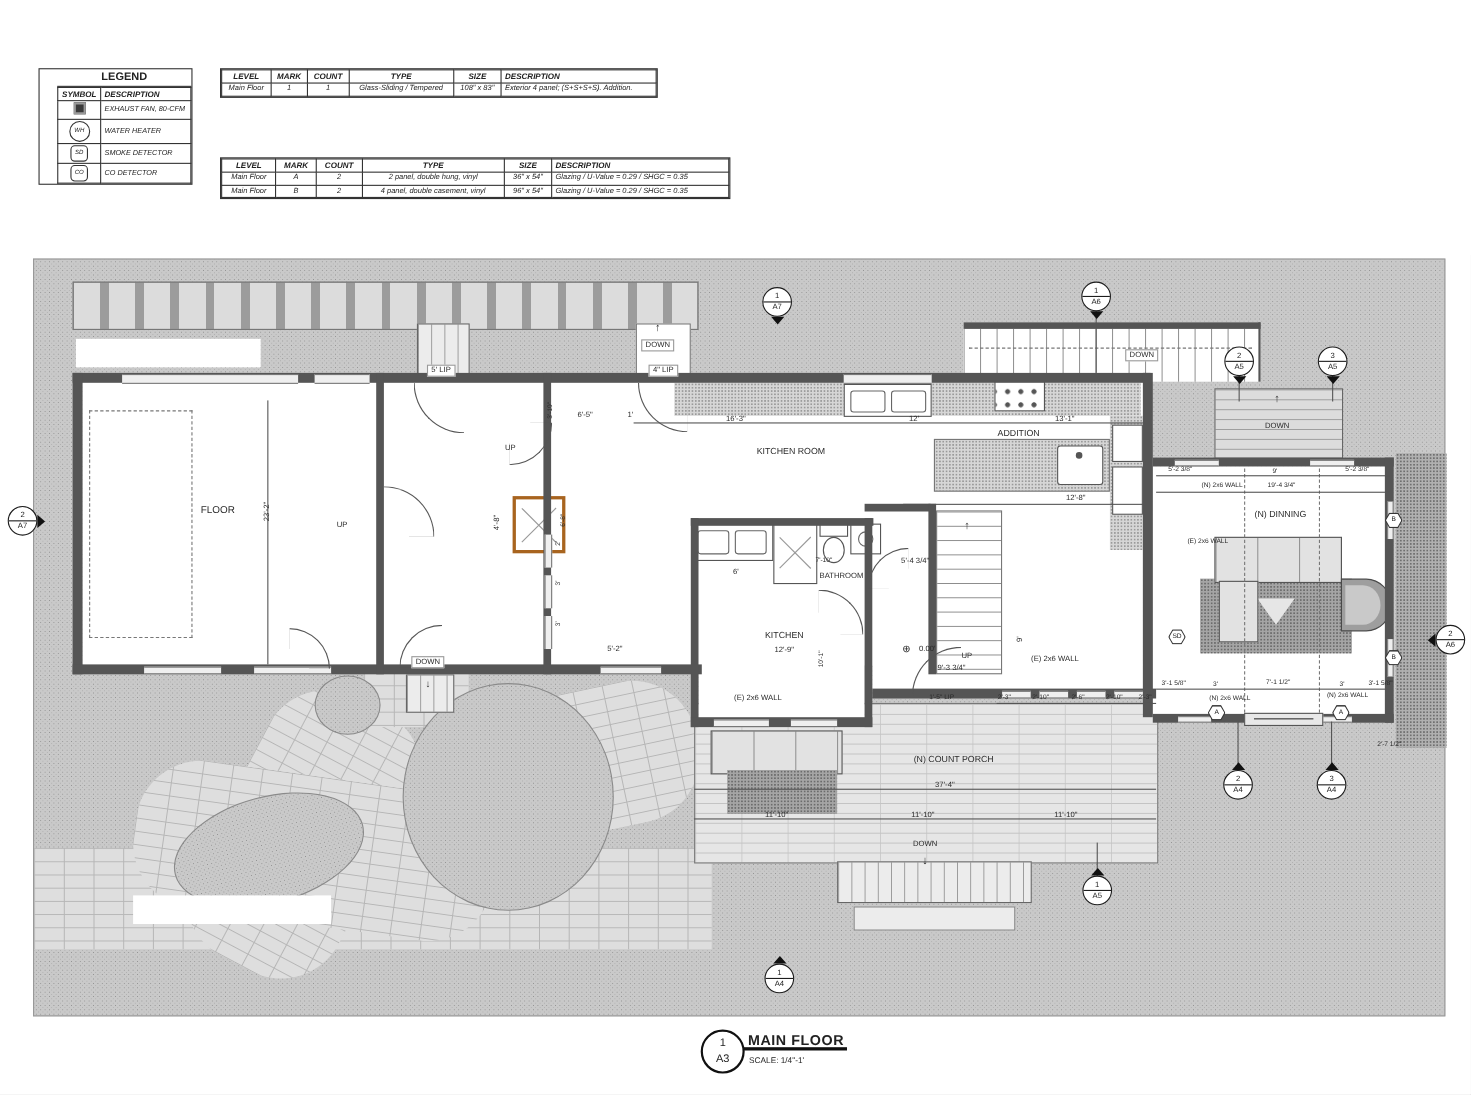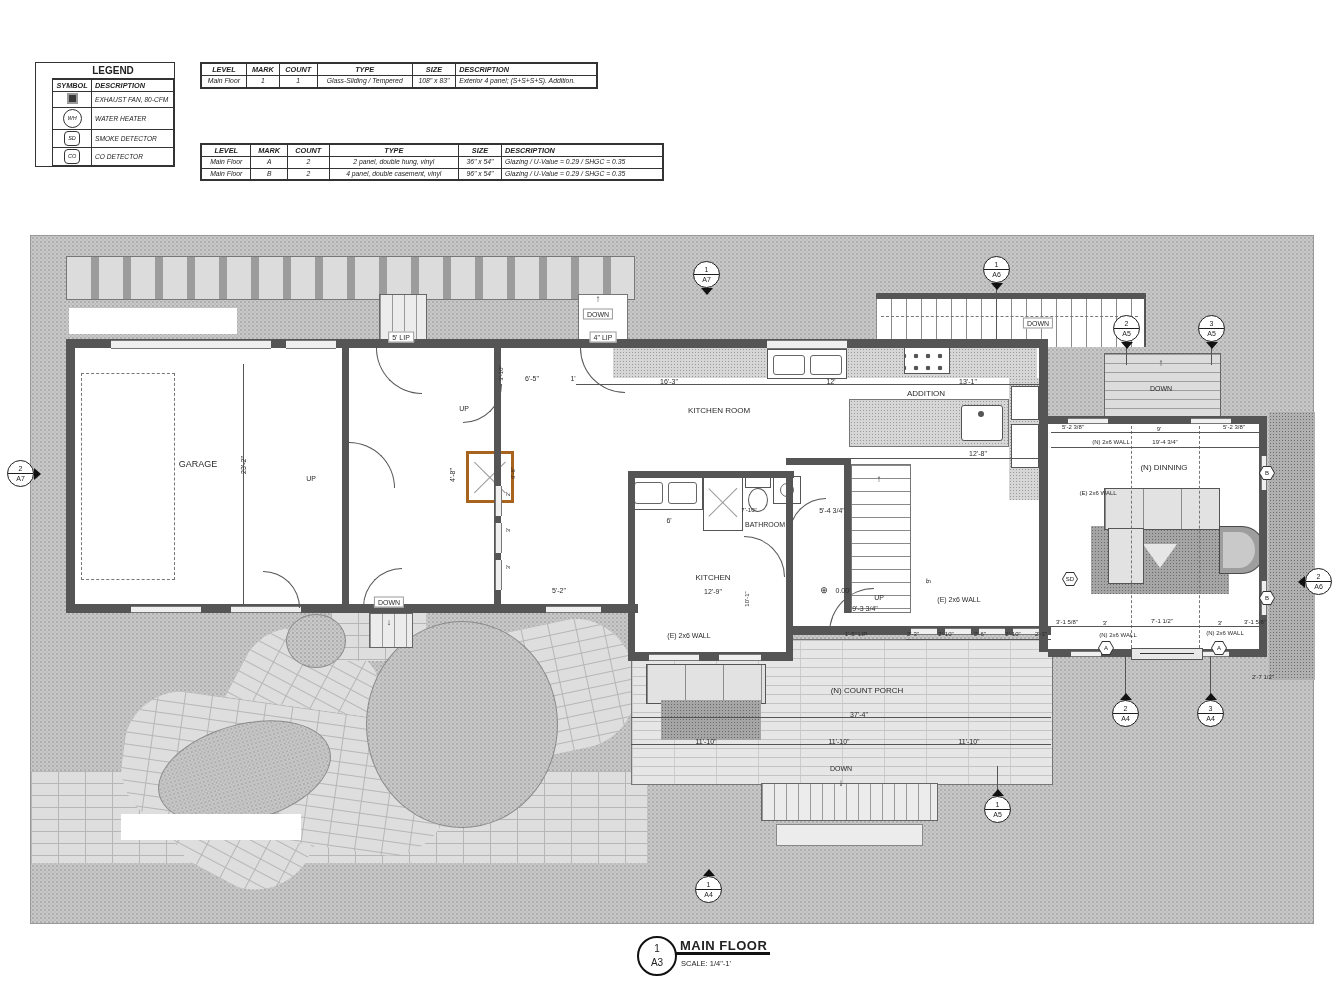--- a/index.html
+++ b/index.html
@@ -336,21 +336,21 @@
     <div class="dl" style="left:875px;top:403px;width:145px;"></div>
     <div class="dl" style="left:1020px;top:196px;width:212px;"></div>
     <div class="dl" style="left:1020px;top:211px;width:212px;"></div>
     <div class="dl" style="left:1020px;top:390px;width:212px;"></div>
     <div class="dlv" style="left:965px;top:45px;height:58px;"></div>
     <div class="dlv" style="left:1095px;top:104px;height:25px;"></div>
     <div class="dlv" style="left:1180px;top:104px;height:25px;"></div>
     <div class="dlv" style="left:1094px;top:420px;height:45px;"></div>
     <div class="dlv" style="left:1179px;top:420px;height:45px;"></div>
     <div class="dlv" style="left:966px;top:530px;height:31px;"></div>
-  <div class="lbl" style="left: 167px; top: 228px; font-size: 9px;">GARAGE</div>
+  <div class="lbl" style="left: 167px; top: 228px; font-size: 9px;">FLOOR</div>
       <div class="lbl" style="left: 212px; top: 229px; font-size: 7px; transform: translate(-50%, -50%) rotate(-90deg);">23'-2"</div>
       <div class="lbl" style="left: 280px; top: 242px; font-size: 7px;">UP</div>
       <div class="lbl bgw" style="left: 358px; top: 366px; font-size: 7px;">DOWN</div>
       <div class="lbl" style="left: 358px; top: 386px; font-size: 9px;">↓</div>
       <div class="lbl bgw" style="left: 370px; top: 101px; font-size: 7px;">5' LIP</div>
       <div class="lbl bgw" style="left: 567px; top: 78px; font-size: 7px;">DOWN</div>
       <div class="lbl" style="left: 567px; top: 63px; font-size: 10px;">↑</div>
       <div class="lbl bgw" style="left: 572px; top: 101px; font-size: 7px;">4" LIP</div>
       <div class="lbl" style="left: 433px; top: 172px; font-size: 7px;">UP</div>
       <div class="lbl" style="left: 501px; top: 142px; font-size: 7px;">6'-5"</div>

